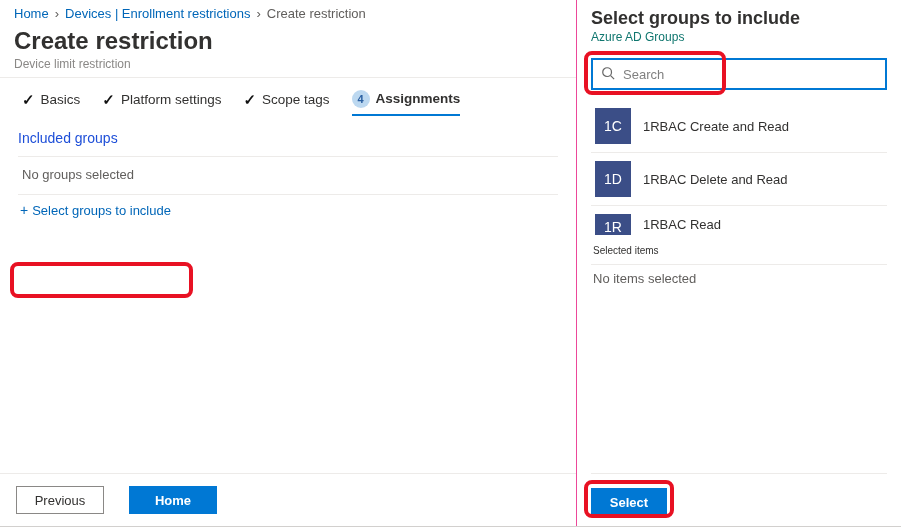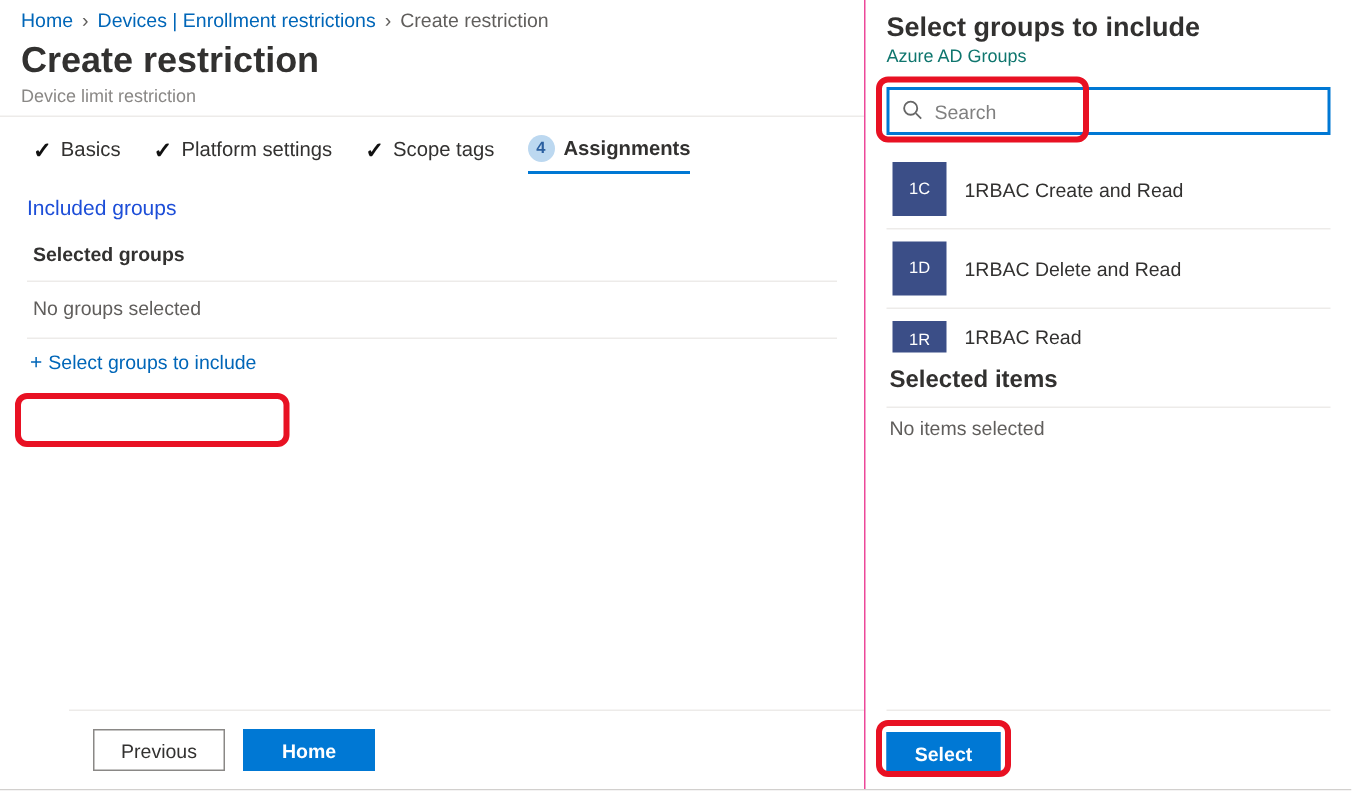--- a/index.html
+++ b/index.html
@@ -65,21 +65,21 @@
   .link-button {
     display: inline-flex; align-items: center; gap: 4px;
     color: #0066b8; background: none; border: none; padding: 4px 6px 4px 2px;
     font-size: 13px; cursor: pointer;
   }
   .link-button .plus { font-size: 14px; line-height: 1; }
 
   .footer {
     border-top: 1px solid #edebe9;
     padding: 12px 16px;
-    display: flex; gap: 12px; margin-left: 46px;
+    display: flex; gap: 25px;
   }
   .btn {
     min-width: 88px; height: 28px;
     display: inline-flex; align-items: center; justify-content: center;
     font-size: 13px; cursor: pointer;
     border: 1px solid #8a8886; background: #fff; color: #323130;
   }
   .btn.primary { background: #0078d4; border-color: #0078d4; color: #fff; font-weight: 600; }
 
   
@@ -108,27 +108,27 @@
   .group-list { display: flex; flex-direction: column; }
   .group-item {
     display: flex; align-items: center; gap: 12px;
     padding: 8px 4px; border-top: 1px solid #edebe9; cursor: pointer;
   }
   .group-item:first-child { border-top: none; }
   .group-avatar {
     width: 36px; height: 36px;
     background: #3b4e87; color: #fff;
     display: flex; align-items: center; justify-content: center;
-    font-size: 11px; font-weight: 500;
+    font-size: 14px; font-weight: 500;
   }
   .group-name { font-size: 13px; color: #323130; }
   .group-item.partial .group-avatar { height: 26px; align-self: flex-start; }
   .group-item.partial { padding-bottom: 0; overflow: hidden; height: 30px; }
 
-  .selected-heading { font-size: 16px; font-weight: 700; margin: 10px 2px 8px 2px; }
+  .selected-heading { font-size: 10px; font-weight: 400; margin: 10px 2px 8px 2px; }
   .no-items { font-size: 13px; color: #605e5c; padding: 6px 2px; border-top: 1px solid #edebe9; }
 
   .panel-footer {
     margin-top: auto;
     border-top: 1px solid #edebe9;
     padding-top: 14px;
   }
 </style>
 </head>
 <body>
@@ -163,21 +163,20 @@
         <span>Scope tags</span>
       </div>
       <div class="step active">
         <span class="step-badge">4</span>
         <span>Assignments</span>
       </div>
     </div>
 
     <div class="content">
       <div class="section-heading">Included groups</div>
-      <div class="subheading">Selected groups</div>
       <div class="divider"></div>
       <div class="empty-msg">No groups selected</div>
       <div class="divider"></div>
       <button class="link-button">
         <span class="plus">+</span>
         <span>Select groups to include</span>
       </button>
     </div>
 
     <div class="footer">

